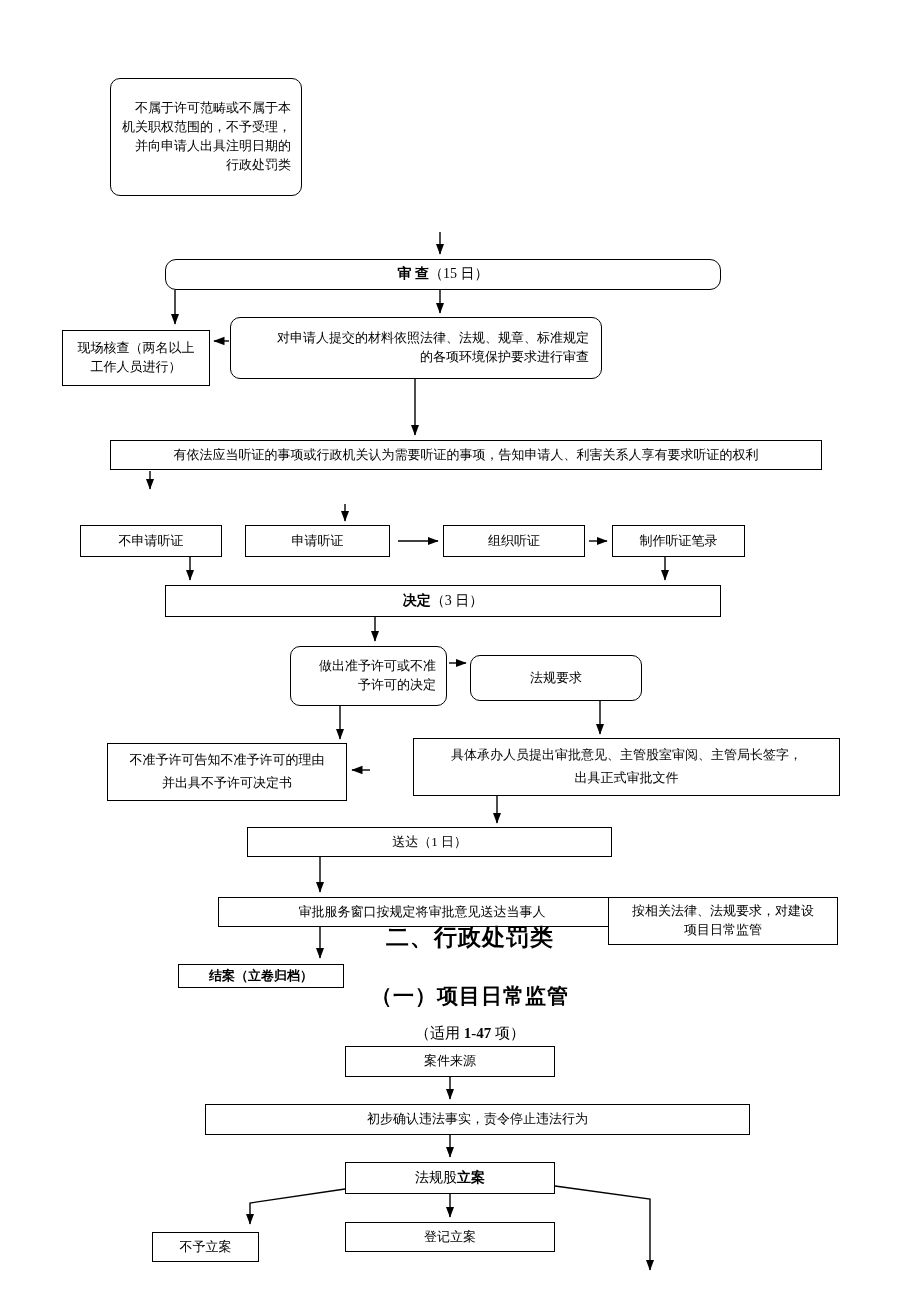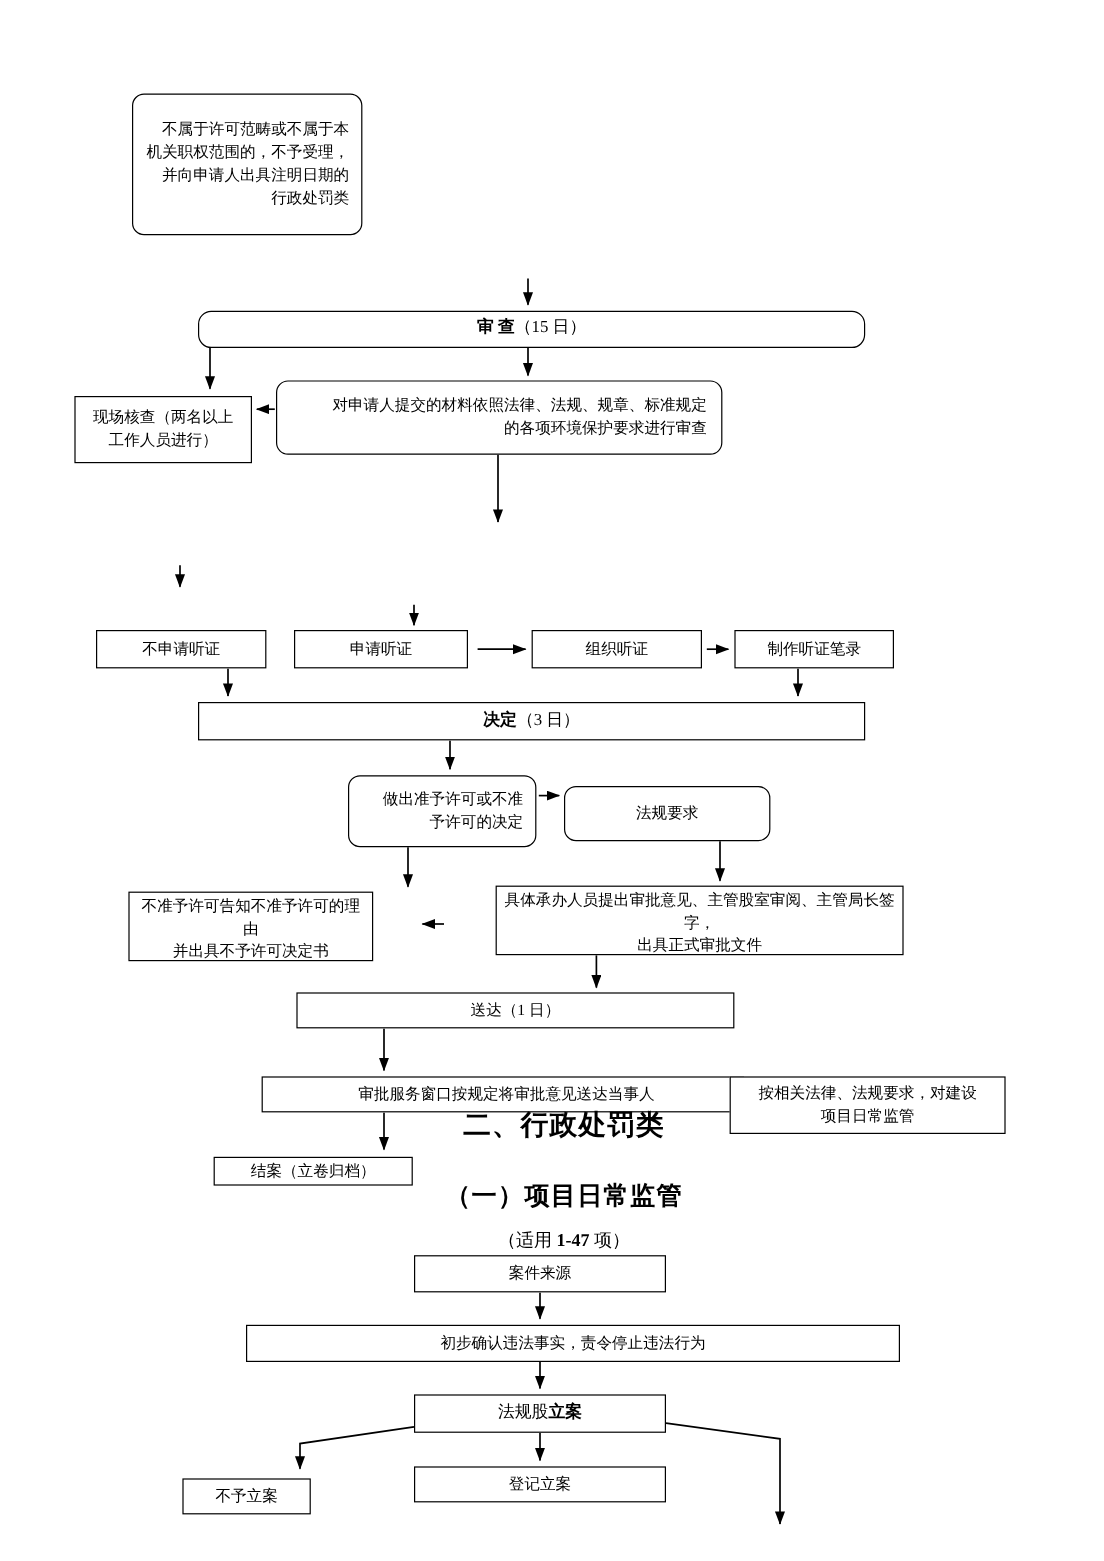--- a/index.html
+++ b/index.html
@@ -110,20 +110,23 @@
   <div class="box" style="left:62px;top:330px;width:148px;height:56px;">
     <div>现场核查（两名以上</div>
     <div>工作人员进行）</div>
   </div>
 
   <div class="box rounded align-left" style="left:230px;top:317px;width:372px;height:62px;padding:6px 12px;">
     <div>对申请人提交的材料依照法律、法规、规章、标准规定</div>
     <div>的各项环境保护要求进行审查</div>
   </div>
 
+  <div class="box" style="left:110px;top:440px;width:712px;height:30px;">
+    <span>有依法应当听证的事项或行政机关认为需要听证的事项，告知申请人、利害关系人享有要求听证的权利</span>
+  </div>
 
   <div class="box" style="left:80px;top:525px;width:142px;height:32px;">
     <span>不申请听证</span>
   </div>
 
   <div class="box" style="left:245px;top:525px;width:145px;height:32px;">
     <span>申请听证</span>
   </div>
 
   <div class="box" style="left:443px;top:525px;width:142px;height:32px;">
@@ -140,44 +143,44 @@
 
   <div class="box rounded align-left" style="left:290px;top:646px;width:157px;height:60px;padding:6px 10px;">
     <div>做出准予许可或不准</div>
     <div>予许可的决定</div>
   </div>
 
   <div class="box rounded" style="left:470px;top:655px;width:172px;height:46px;">
     <span>法规要求</span>
   </div>
 
-  <div class="box spread" style="left:107px;top:743px;width:204px;height:58px;">
+  <div class="box spread" style="left:107px;top:743px;width:240px;height:58px;">
     <div>不准予许可告知不准予许可的理由</div>
     <div>并出具不予许可决定书</div>
   </div>
 
-  <div class="box spread" style="left:413px;top:738px;width:340px;height:58px;align-items:center;">
+  <div class="box spread" style="left:413px;top:738px;width:427px;height:58px;align-items:center;">
     <div>具体承办人员提出审批意见、主管股室审阅、主管局长签字，</div>
     <div>出具正式审批文件</div>
   </div>
 
   <div class="box" style="left:247px;top:827px;width:365px;height:30px;">
     <span>送达（1 日）</span>
   </div>
 
   <div class="box" style="left:218px;top:897px;width:402px;height:30px;padding-left:12px;">
     <span>审批服务窗口按规定将审批意见送达当事人</span>
   </div>
 
   <div class="box" style="left:608px;top:897px;width:230px;height:48px;">
     <div>按相关法律、法规要求，对建设</div>
     <div>项目日常监管</div>
   </div>
 
-  <div class="box" style="left:178px;top:964px;width:166px;height:24px;">
+  <div class="box" style="left:178px;top:964px;width:166px;height:24px;font-weight:bold;">
     <span>结案（立卷归档）</span>
   </div>
 
   <div class="title t-big" style="left:300px;top:922px;width:340px;">二、行政处罚类</div>
 
   <div class="title t-mid" style="left:280px;top:982px;width:380px;">（一）项目日常监管</div>
 
   <div class="title t-small" style="left:330px;top:1024px;width:280px;">
     <span>（适用 </span><b>1-47</b><span> 项）</span>
   </div>

